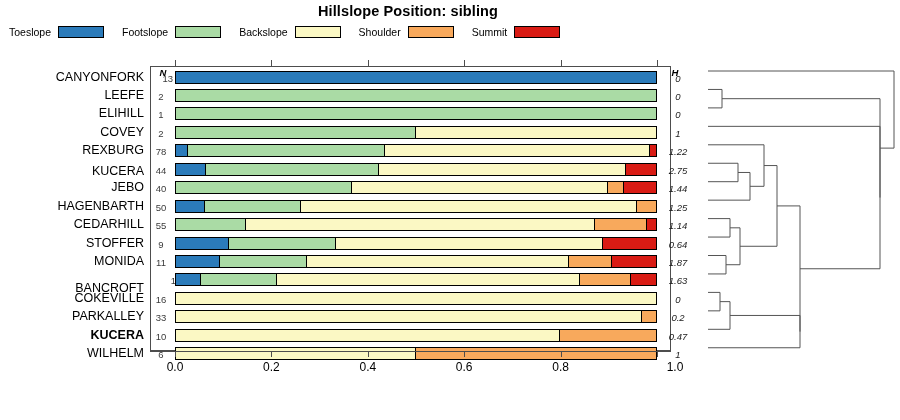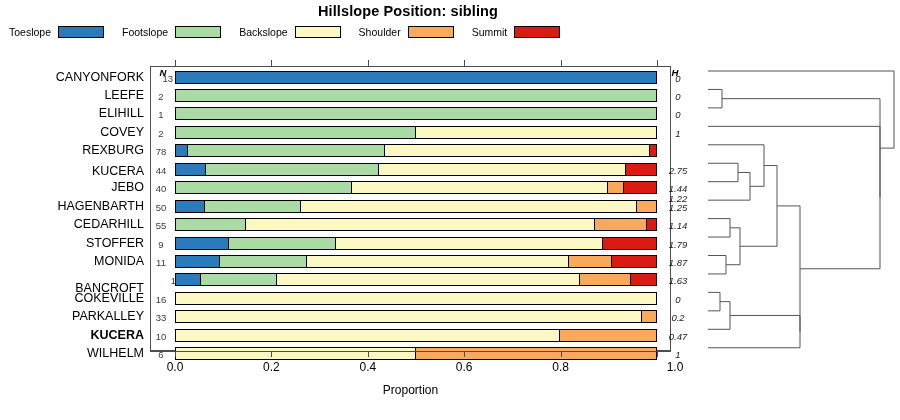--- a/index.html
+++ b/index.html
@@ -131,21 +131,21 @@
       </div>
       <div class="rowlabel" style="top: 124.85px; left: 2px; width: 142px;">COVEY</div>
       <div class="nval" style="left: 149px; top: 127.85px;">2</div>
       <div class="hval" style="left: 661px; top: 127.85px;">1</div>
       <div class="bar" style="left: 175px; top: 125.85px; width: 482px;">
         <div class="seg" style="width: 50%; background: rgb(170, 219, 165);"></div>
         <div class="seg" style="width: 50%; background: rgb(251, 248, 196);"></div>
       </div>
       <div class="rowlabel" style="top: 143.3px; left: 2px; width: 142px;">REXBURG</div>
       <div class="nval" style="left: 149px; top: 146.3px;">78</div>
-      <div class="hval" style="left: 661px; top: 146.3px; margin-top: 47px;">1.22</div>
+      <div class="hval" style="left: 661px; top: 146.3px;">1.22</div>
       <div class="bar" style="left: 175px; top: 144.3px; width: 482px;">
         <div class="seg" style="width: 2.6%; background: rgb(43, 123, 186);"></div>
         <div class="seg" style="width: 41%; background: rgb(170, 219, 165);"></div>
         <div class="seg" style="width: 55.1%; background: rgb(251, 248, 196);"></div>
         <div class="seg" style="width: 1.3%; background: rgb(217, 27, 20);"></div>
       </div>
       <div class="rowlabel" style="top: 164px; left: 2px; width: 142px;">KUCERA</div>
       <div class="nval" style="left: 149px; top: 164.75px;">44</div>
       <div class="hval" style="left: 661px; top: 164.75px;">2.75</div>
       <div class="bar" style="left: 175px; top: 162.75px; width: 482px;">
@@ -176,21 +176,21 @@
       <div class="nval" style="left: 149px; top: 220.1px;">55</div>
       <div class="hval" style="left: 661px; top: 220.1px;">1.14</div>
       <div class="bar" style="left: 175px; top: 218.1px; width: 482px;">
         <div class="seg" style="width: 14.5%; background: rgb(170, 219, 165);"></div>
         <div class="seg" style="width: 72.7%; background: rgb(251, 248, 196);"></div>
         <div class="seg" style="width: 10.9%; background: rgb(248, 169, 92);"></div>
         <div class="seg" style="width: 1.9%; background: rgb(217, 27, 20);"></div>
       </div>
       <div class="rowlabel" style="top: 235.55px; left: 2px; width: 142px;">STOFFER</div>
       <div class="nval" style="left: 149px; top: 238.55px;">9</div>
-      <div class="hval" style="left: 661px; top: 238.55px;">1.79</div>
+      <div class="hval" style="left: 661px; top: 238.55px;">0.64</div>
       <div class="bar" style="left: 175px; top: 236.55px; width: 482px;">
         <div class="seg" style="width: 11.1%; background: rgb(43, 123, 186);"></div>
         <div class="seg" style="width: 22.2%; background: rgb(170, 219, 165);"></div>
         <div class="seg" style="width: 55.6%; background: rgb(251, 248, 196);"></div>
         <div class="seg" style="width: 11.1%; background: rgb(217, 27, 20);"></div>
       </div>
       <div class="rowlabel" style="top: 254px; left: 2px; width: 142px;">MONIDA</div>
       <div class="nval" style="left: 149px; top: 257px;">11</div>
       <div class="hval" style="left: 661px; top: 257px;">1.87</div>
       <div class="bar" style="left: 175px; top: 255px; width: 482px;">
@@ -253,21 +253,20 @@
       <div class="ticklabel" style="left: 434.2px;">0.6</div>
       <div class="toptick" style="left: 464.2px;"></div>
       <div class="tick" style="left: 560.6px;"></div>
       <div class="ticklabel" style="left: 530.6px;">0.8</div>
       <div class="toptick" style="left: 560.6px;"></div>
       <div class="tick" style="left: 657px;"></div>
       <div class="ticklabel" style="left: 645px;">1.0</div>
       <div class="toptick" style="left: 657px;"></div>
     </div>
 
-  <div class="xlab">Proportion</div>
 
   <svg class="dendro-svg" id="dendro" width="216" height="292">
       <line x1="24" y1="29.450000000000003" x2="38" y2="29.450000000000003" stroke="#555" stroke-width="1"></line>
       <line x1="24" y1="47.900000000000006" x2="38" y2="47.900000000000006" stroke="#555" stroke-width="1"></line>
       <line x1="38" y1="29.450000000000003" x2="38" y2="47.900000000000006" stroke="#555" stroke-width="1"></line>
       <line x1="24" y1="103.25" x2="54" y2="103.25" stroke="#555" stroke-width="1"></line>
       <line x1="24" y1="121.69999999999999" x2="54" y2="121.69999999999999" stroke="#555" stroke-width="1"></line>
       <line x1="54" y1="103.25" x2="54" y2="121.69999999999999" stroke="#555" stroke-width="1"></line>
       <line x1="24" y1="140.15" x2="66" y2="140.15" stroke="#555" stroke-width="1"></line>
       <line x1="54" y1="112.475" x2="66" y2="112.475" stroke="#555" stroke-width="1"></line>

